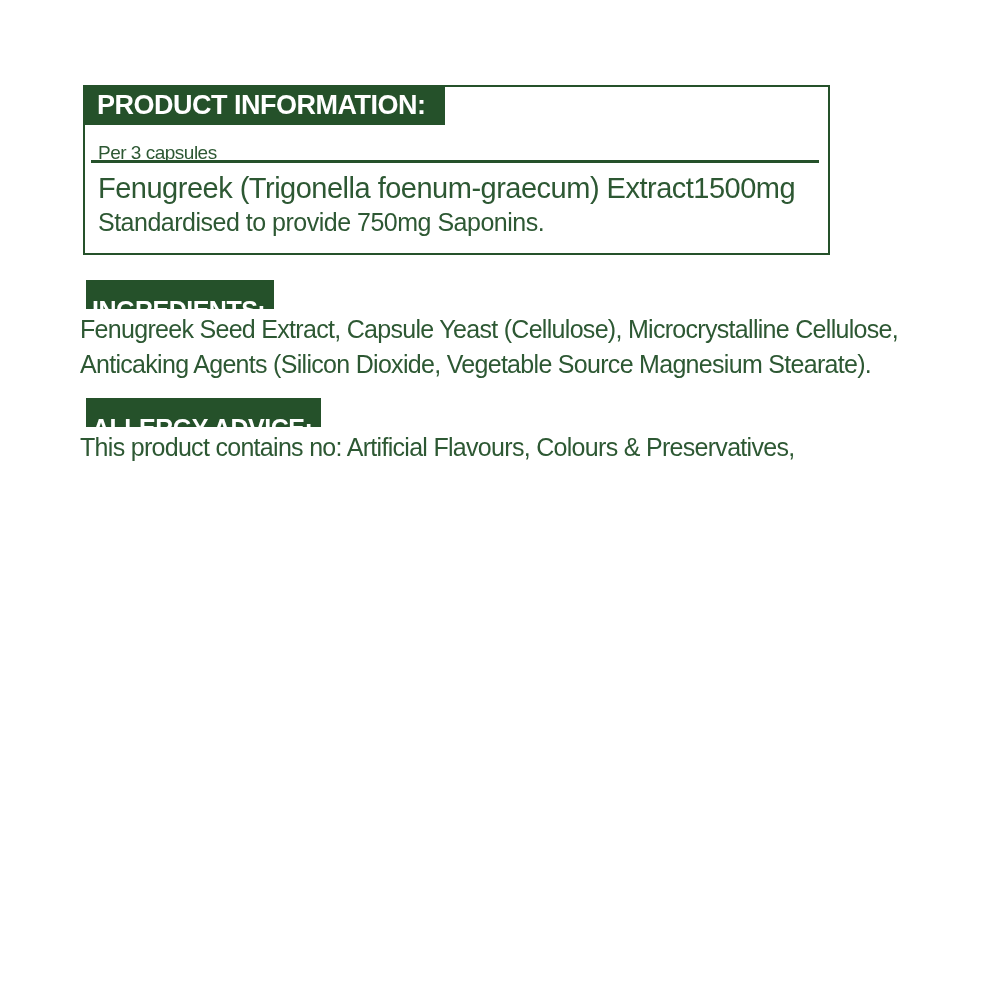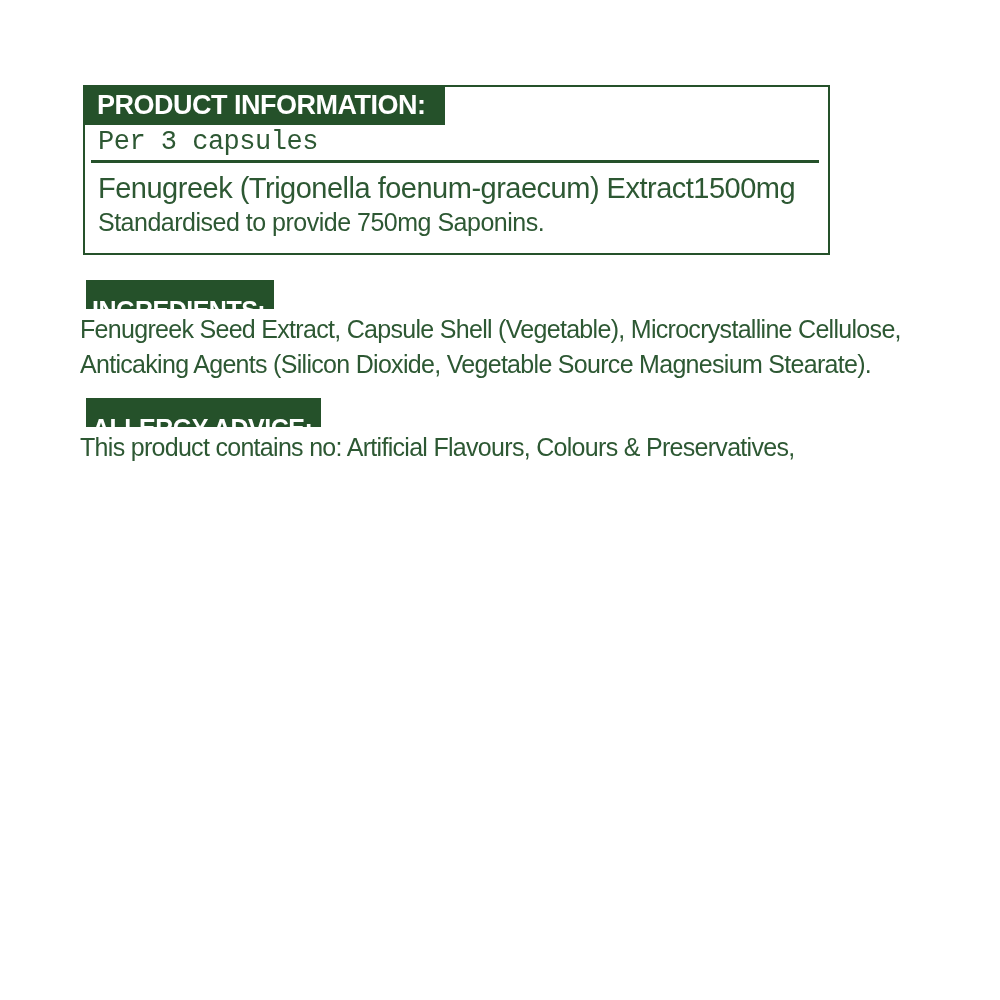--- a/index.html
+++ b/index.html
@@ -41,26 +41,25 @@
     background: var(--green);
     color: #ffffff;
     font-weight: bold;
     font-size: 27px;
     letter-spacing: -0.5px;
     padding: 0 20px 0 14px;
     white-space: nowrap;
   }
   .serving {
     position: absolute;
-    top: 40px;
+    top: 55px;
     left: 13px;
-    font-size: 27px;
+    font-size: 19px;
     letter-spacing: -0.5px;
     white-space: nowrap;
-    font-family: Liberation Mono, monospace;
   }
   .rule {
     position: absolute;
     top: 73px;
     left: 6px;
     right: 9px;
     height: 3px;
     background: var(--green);
   }
   .nutrient-row {
@@ -128,21 +127,21 @@
     <div class="nutrient-row">
       <span class="nutrient-name">Fenugreek (Trigonella foenum-graecum) Extract</span>
       <span class="nutrient-amount">1500mg</span>
     </div>
 
     <div class="note">Standardised to provide 750mg Saponins.</div>
   </div>
 
   <div class="section-header hdr-ingredients">INGREDIENTS:</div>
   <div class="section-text txt-ingredients">
-    <div class="line">Fenugreek Seed Extract, Capsule Shell (Vegetable), Microcrystalline Cellulose,</div>
+    <div class="line">Fenugreek Seed Extract, Capsule Yeast (Cellulose), Microcrystalline Cellulose,</div>
     <div class="line">Anticaking Agents (Silicon Dioxide, Vegetable Source Magnesium Stearate).</div>
   </div>
 
   <div class="section-header hdr-allergy">ALLERGY ADVICE:</div>
   <div class="section-text txt-allergy">
     <div class="line">This product contains no: Artificial Flavours, Colours &amp; Preservatives,</div>
   </div>
 
 </div>
 

